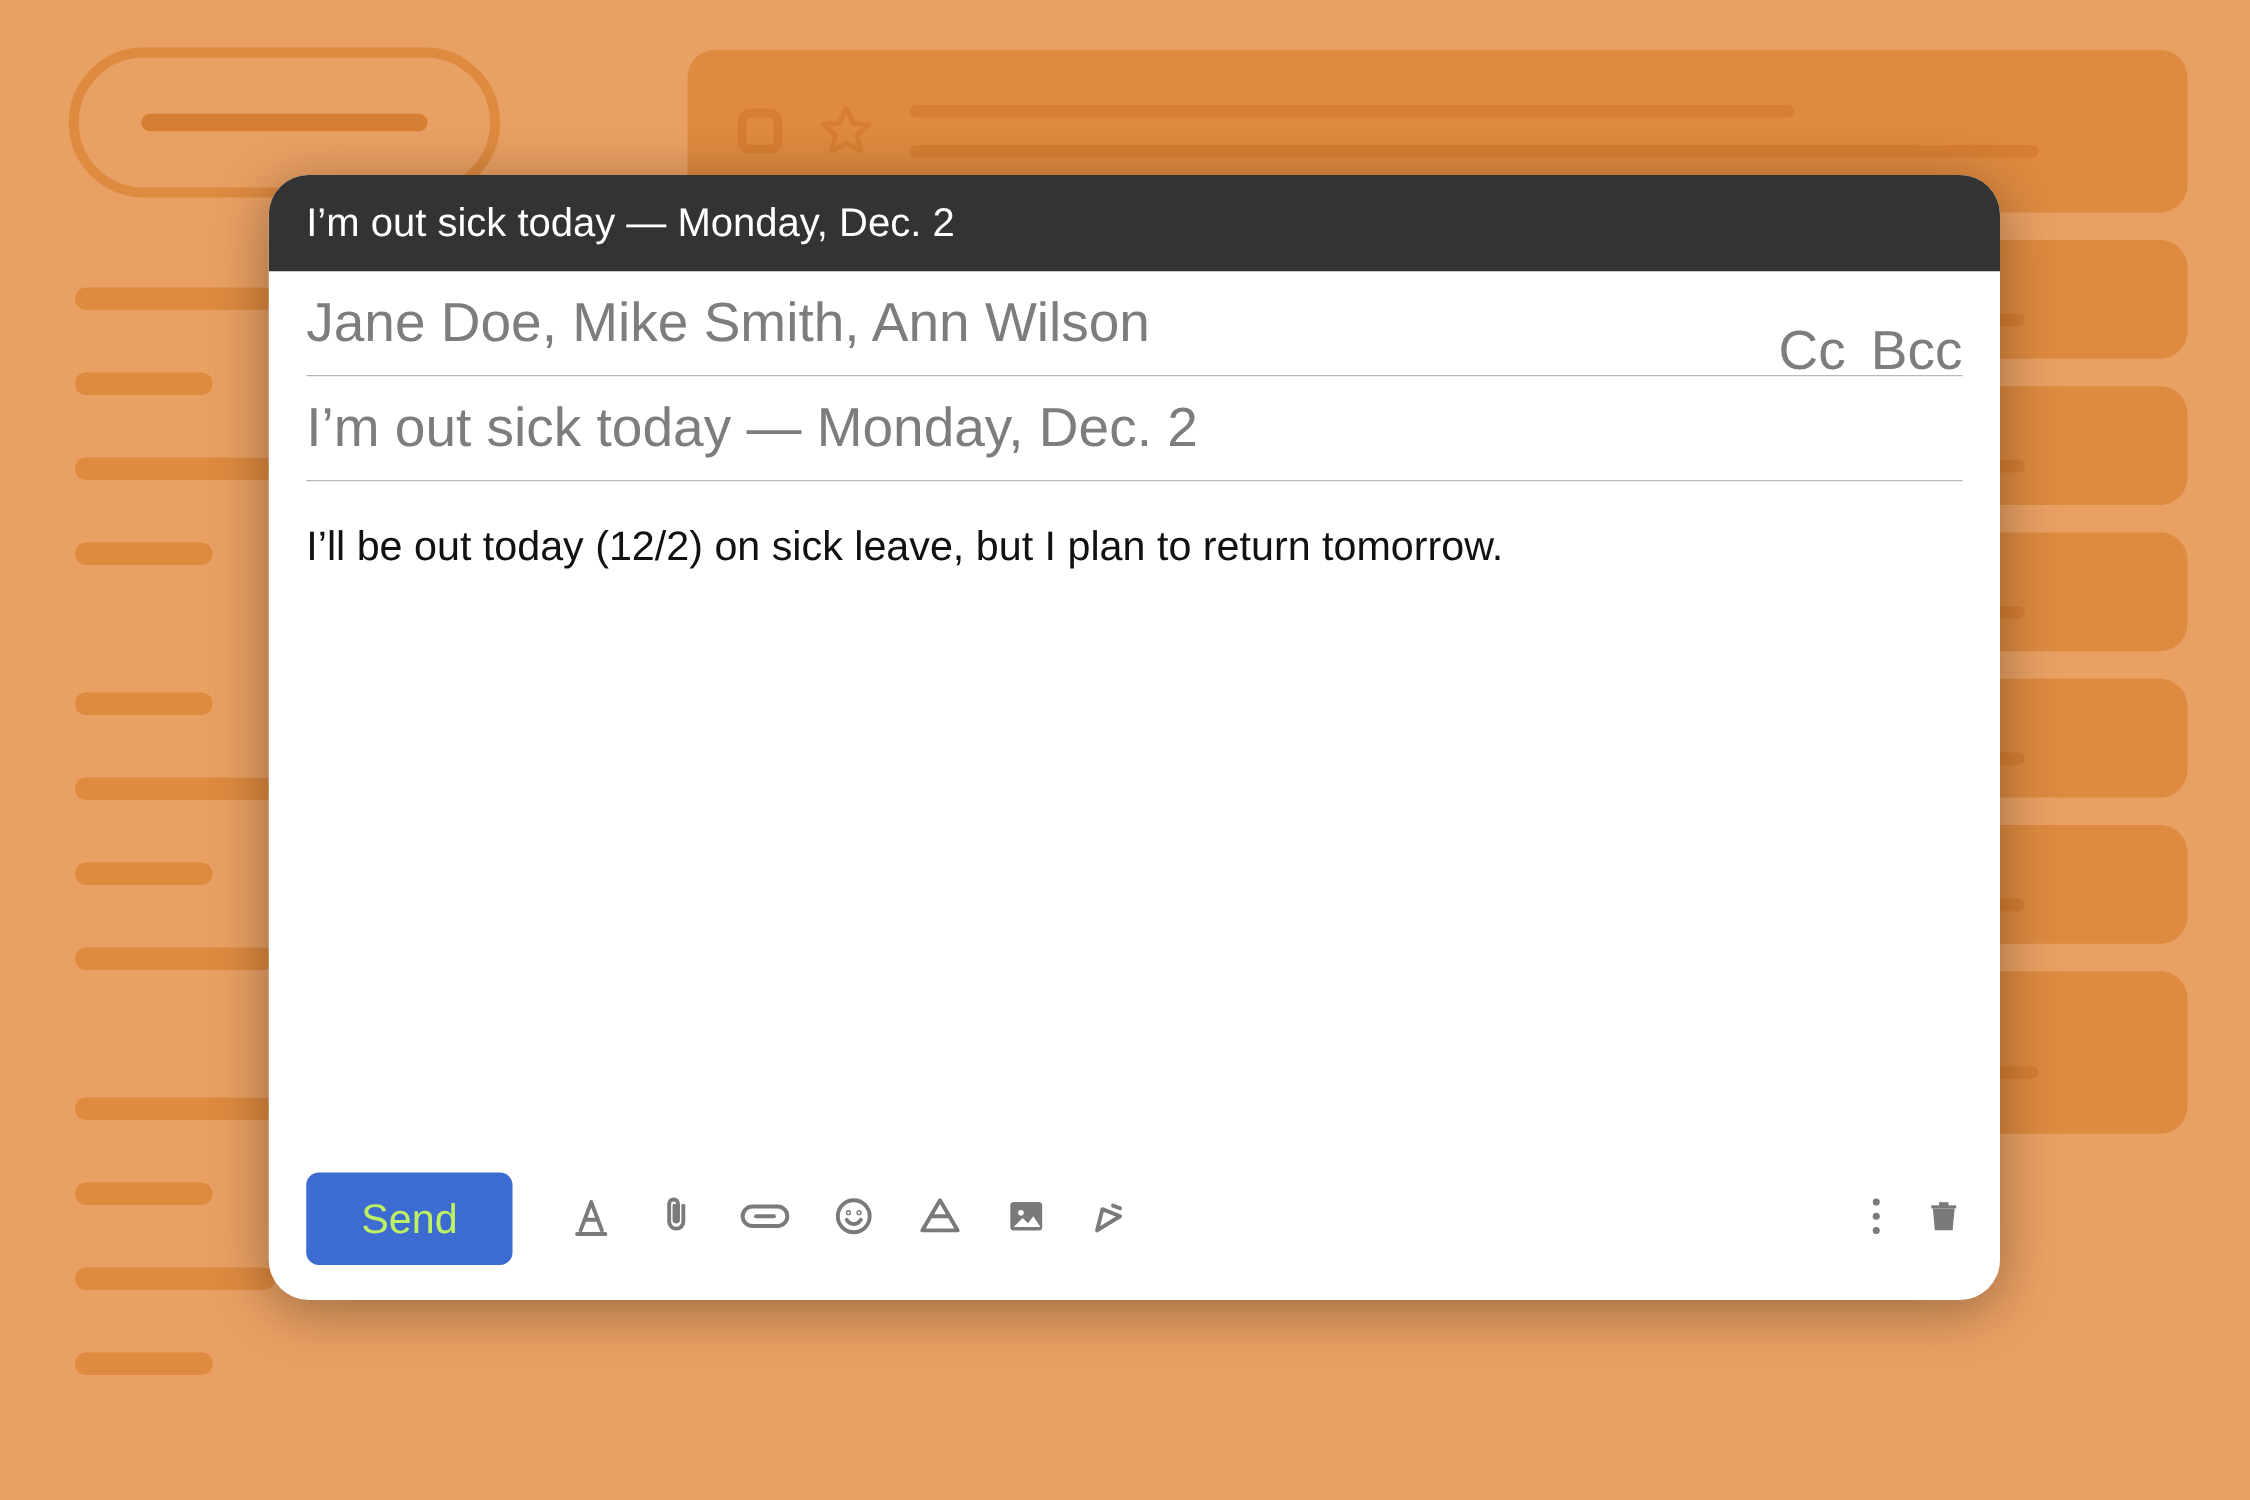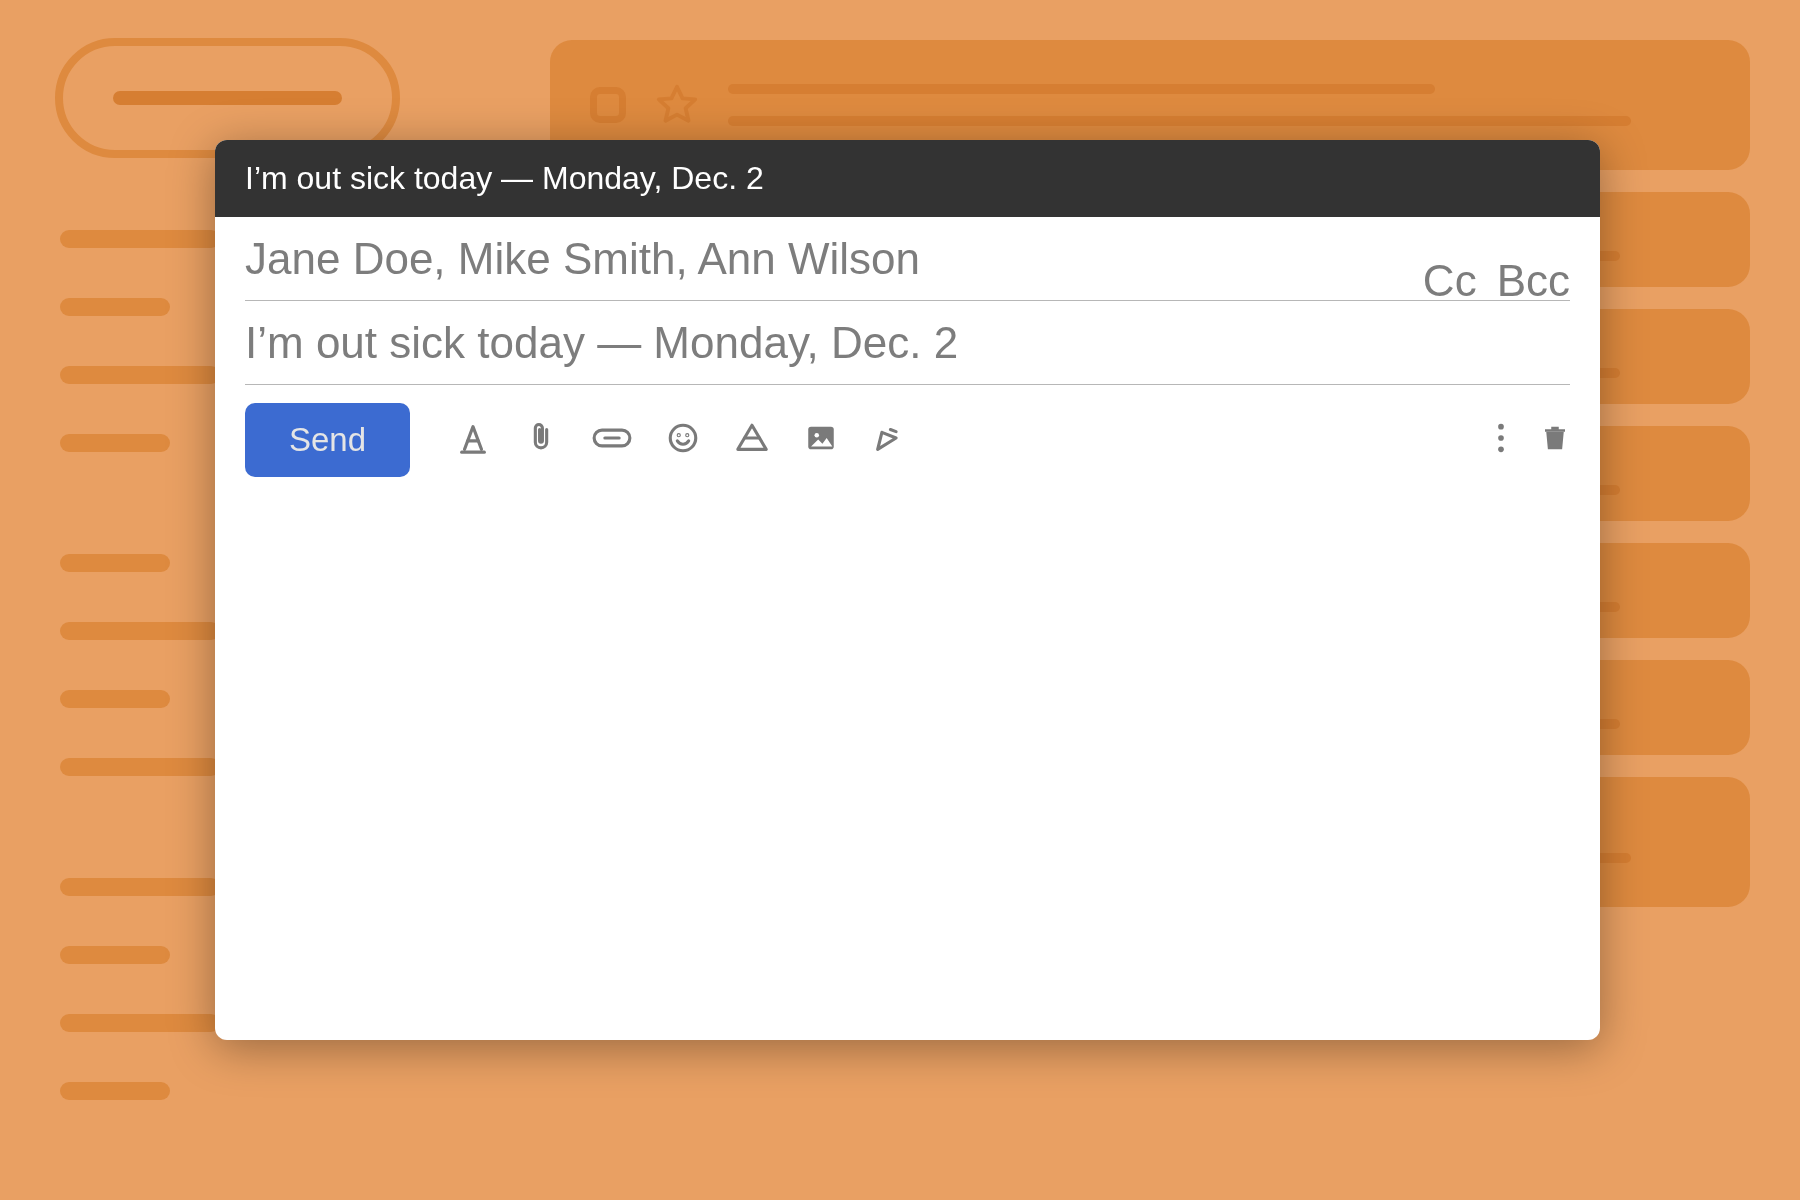--- a/index.html
+++ b/index.html
@@ -79,21 +79,21 @@
   .clines span{display:block;height:10px;background:var(--bg-deco);border-radius:6px;}
   .clines span:first-child{width:72%;}
   .clines span:last-child{width:92%;}
 
   
   .compose{
     position:absolute;
     left:215px; top:140px;
     width:1385px; height:900px;
     background:#ffffff;
-    border-radius:12px;
+    border-radius:32px;
     box-shadow:0 8px 45px rgba(0,0,0,.35);
     display:flex; flex-direction:column;
     overflow:hidden;
   }
   .compose-header{
     background:var(--header);
     color:#fff;
     font-size:32px;
     padding:20px 30px;
   }
@@ -115,21 +115,21 @@
     color:var(--text);
     line-height:1.45;
   }
   .toolbar{
     display:flex; align-items:center;
     gap:34px;
     padding:18px 30px 28px 30px;
   }
   .send{
     background:var(--blue);
-    color:#e5e5e5;
+    color:#bef264;
     font-size:33px;
     border:none;
     padding:18px 44px;
     border-radius:10px;
     cursor:pointer;
     margin-right:12px;
   }
   .tool-icons{display:flex;gap:34px;align-items:center;}
   .tool-icons .icon, .right-icons .icon{cursor:pointer;}
   .right-icons{margin-left:auto;display:flex;gap:34px;align-items:center;}
@@ -227,20 +227,21 @@
         <span>Cc</span>
         <span>Bcc</span>
       </span>
     </div>
 
     <div class="field-row">
       <span class="grow">I’m out sick today — Monday, Dec. 2</span>
     </div>
   </div>
 
+  <div class="body">I’ll be out today (12/2) on sick leave, but I plan to return tomorrow.</div>
 
   <div class="toolbar">
     <button class="send">Send</button>
 
     <div class="tool-icons">
       <span class="icon">
         <svg class="stroke" width="34" height="34" viewBox="0 0 24 24">
             <path d="M6 20 L12 4 L18 20"></path>
             <line x1="8.3" y1="14" x2="15.7" y2="14"></line>
             <line x1="4" y1="22" x2="20" y2="22"></line>

